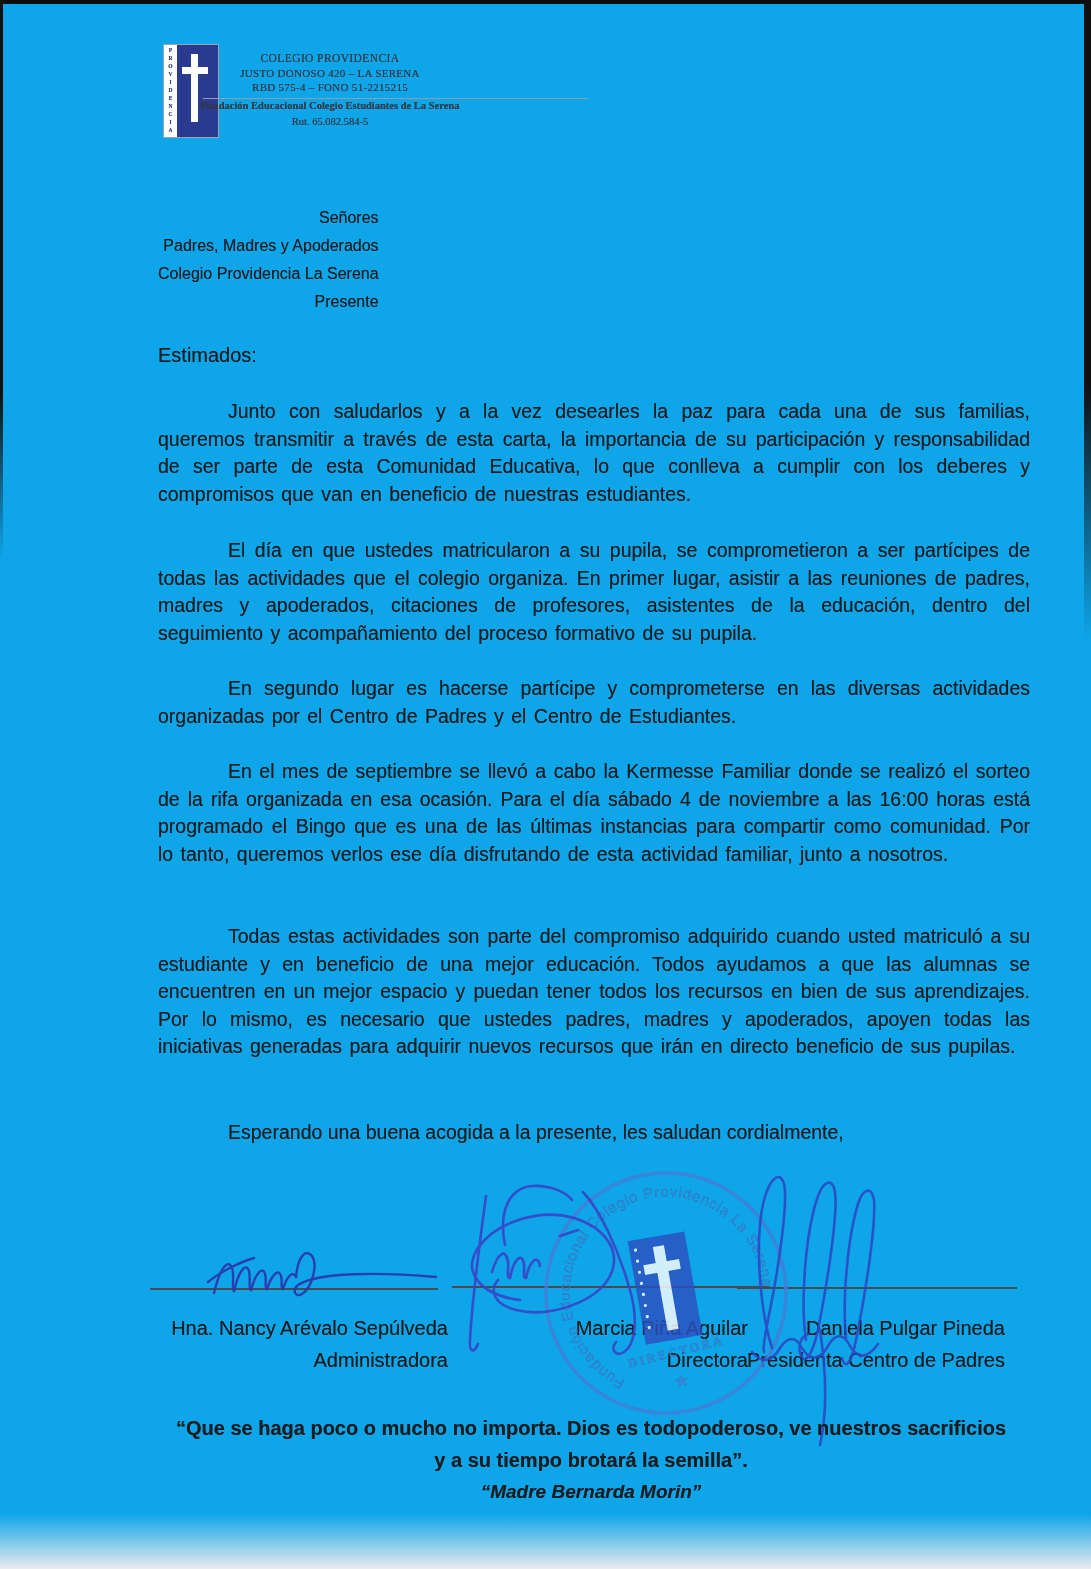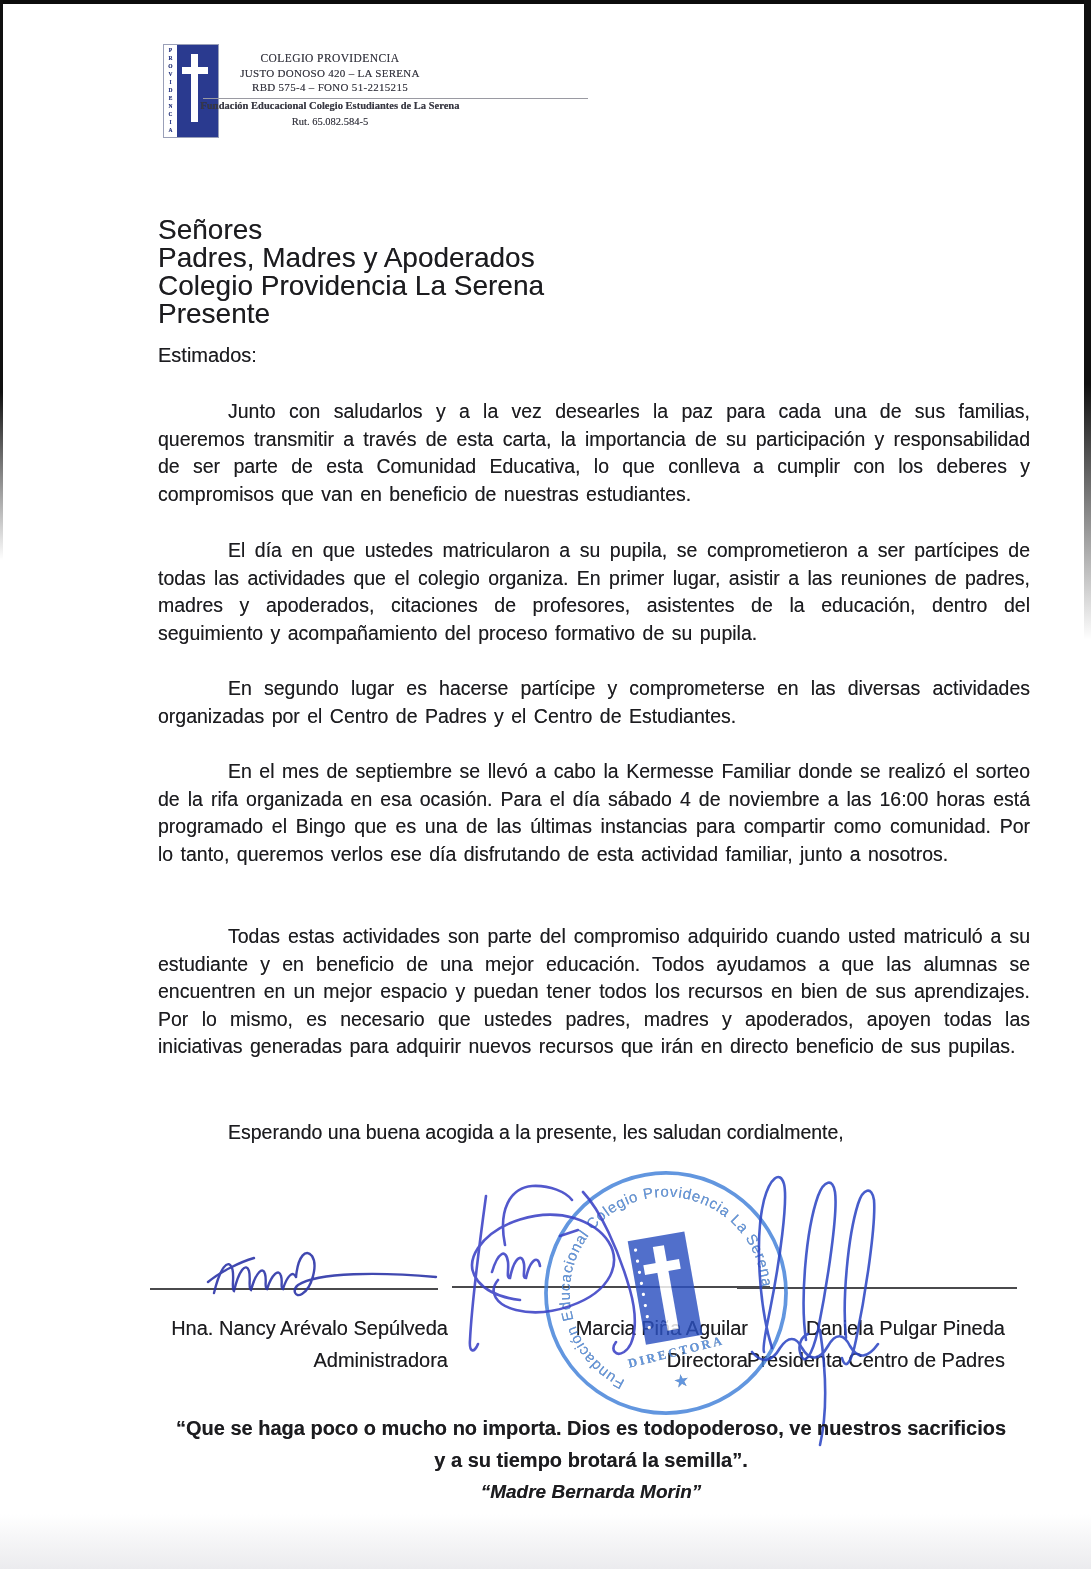--- a/index.html
+++ b/index.html
@@ -1,17 +1,17 @@
 <!DOCTYPE html>
 <html><head>
 <meta charset="utf-8">
 <style>
   html,body{margin:0;padding:0;background:#e9e9ec;}
   .page{
-    position:relative;width:1091px;height:1569px;background:#ffffff;
+    position:relative;width:1091px;height:1569px;background:#0ea5e9;
     overflow:hidden;font-family:"Liberation Sans",sans-serif;color:#1c1c1f;
     text-shadow:0 0 .4px rgba(20,20,25,.55);
   }
   
   .edge-top{position:absolute;left:0;top:0;width:100%;height:4px;background:#0c0c0c;}
   .edge-left{position:absolute;left:0;top:0;width:3px;height:560px;background:linear-gradient(#101010 70%,transparent);}
   .edge-right{position:absolute;right:0;top:0;width:7px;height:640px;background:linear-gradient(#101010 60%,transparent);}
   .edge-bottom{position:absolute;left:0;bottom:0;width:100%;height:55px;background:linear-gradient(transparent,#ebebee);}
   
   .logo{position:absolute;left:163px;top:44px;width:54px;height:92px;border:1px solid #9aa0b8;background:#fff;display:flex;}
@@ -21,21 +21,21 @@
   .logo-cross-v{position:absolute;left:14px;top:9px;width:7px;height:68px;background:#fff;}
   .logo-cross-h{position:absolute;left:5px;top:22px;width:26px;height:7px;background:#fff;}
   .lh-text{position:absolute;left:180px;top:52px;width:300px;text-align:center;font-family:"Liberation Serif",serif;color:#3a3a45;}
   .lh-l1{position:absolute;left:0;top:0;width:100%;font-size:11.5px;letter-spacing:.4px;}
   .lh-l2{position:absolute;left:0;top:15px;width:100%;font-size:11px;letter-spacing:.3px;}
   .lh-l3{position:absolute;left:0;top:29px;width:100%;font-size:11px;letter-spacing:.3px;}
   .lh-l4{position:absolute;left:-30px;top:48px;width:360px;font-size:10.5px;font-weight:bold;}
   .lh-l5{position:absolute;left:0;top:64px;width:100%;font-size:10.5px;}
   .lh-rule{position:absolute;left:203px;top:98px;width:385px;height:1px;background:#9a9aa2;}
   
-  .recipient{position:absolute;left:158px;top:216px;font-size:28px;line-height:28px;}
+  .recipient{position:absolute;left:158px;top:204px;font-size:16px;line-height:28px;text-align:right;}
   .salutation{position:absolute;left:158px;top:344px;font-size:20px;}
   .para{position:absolute;left:158px;width:872px;font-size:19.5px;line-height:27.5px;text-align:justify;text-indent:70px;word-spacing:2px;}
   .p1{top:398px;} .p2{top:537px;} .p3{top:675px;} .p4{top:758px;} .p5{top:923px;}
   .closing{position:absolute;left:158px;top:1121px;width:872px;font-size:19.5px;text-indent:70px;}
   
   .sigline{position:absolute;height:2px;background:#4a4a4c;}
   .sigline-1{left:150px;top:1288px;width:288px;}
   .sigline-2{left:452px;top:1286px;width:318px;}
   .sigline-3{left:737px;top:1287px;width:280px;}
   .sigblock{position:absolute;text-align:right;font-size:20px;line-height:32px;}

